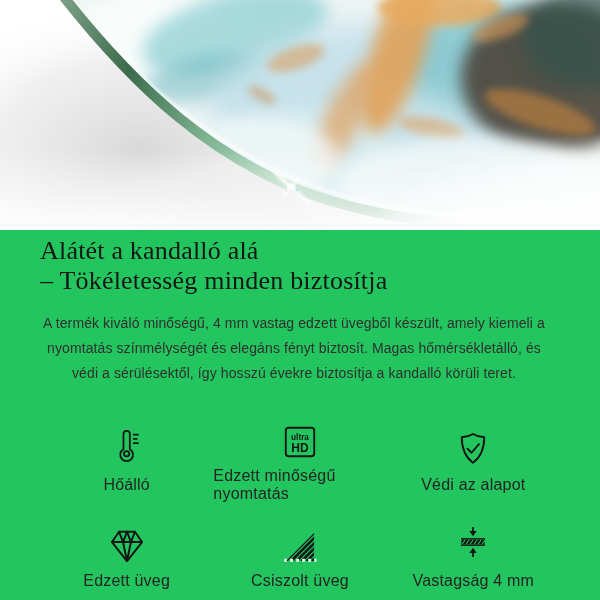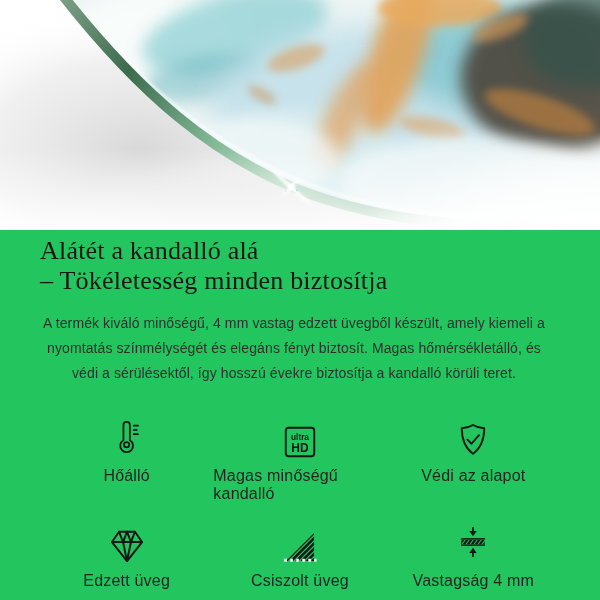--- a/index.html
+++ b/index.html
@@ -5,21 +5,21 @@
   html,body{margin:0;padding:0;background:#fff;}
   .page{width:600px;height:600px;overflow:hidden;background:#22c55e;
         font-family:"Liberation Sans",sans-serif;color:#222;}
   .hero{width:600px;height:230px;position:relative;}
   .hero svg{display:block;}
   .content{padding:6px 40px 0 40px;}
   .title{font-family:"Liberation Serif","DejaVu Serif",serif;font-weight:500;
          font-size:26px;line-height:30px;color:#161616;margin:0 0 15px 0;letter-spacing:.2px;}
   .desc{font-size:14px;line-height:25px;color:#2f2f2f;margin:0 0 24px 0;width:508px;letter-spacing:.1px;text-align:center;}
   .features{display:grid;grid-template-columns:repeat(3,1fr);row-gap:12px;}
-  .feature{display:flex;flex-direction:column;align-items:center;}
+  .feature{display:flex;flex-direction:column;align-items:center;justify-content:center;}
   .icon-box{height:50px;display:flex;align-items:flex-end;justify-content:center;margin-bottom:7px;}
   .feature-label{font-size:16px;color:#242424;letter-spacing:.2px;}
   .ic{stroke:#151515;fill:none;stroke-width:2.5;stroke-linejoin:round;stroke-linecap:round;}
   .icf{fill:#151515;stroke:none;}
   .hd-top{font-family:"Liberation Sans",sans-serif;font-size:11px;font-weight:700;fill:#151515;}
   .hd-bottom{font-family:"Liberation Sans",sans-serif;font-size:16px;font-weight:800;fill:#151515;}
 </style>
 </head>
 <body>
 
@@ -138,21 +138,21 @@
       </div>
 
       <div class="feature">
         <div class="icon-box">
           <svg width="36" height="36" viewBox="0 0 48 48">
             <rect class="ic" x="5" y="5" width="38" height="38" rx="4" stroke-width="3"></rect>
             <text class="hd-top" x="24" y="21" text-anchor="middle">ultra</text>
             <text class="hd-bottom" x="24" y="37" text-anchor="middle">HD</text>
           </svg>
         </div>
-        <div class="feature-label">Magas minőségű kandalló</div>
+        <div class="feature-label">Edzett minőségű nyomtatás</div>
       </div>
 
       <div class="feature">
         <div class="icon-box">
           <svg width="36" height="40" viewBox="0 0 48 48">
             <path class="ic" stroke-width="2.6" d="M24,4 C28,6.5 33.5,8 39,8.3 C39,20 36.5,33 24,42.5 C11.5,33 9,20 9,8.3 C14.5,8 20,6.5 24,4 Z"></path>
             <path class="ic" stroke-width="2.6" d="M16.5,23.5 L22,29 L32,17.5"></path>
           </svg>
         </div>
         <div class="feature-label">Védi az alapot</div>

